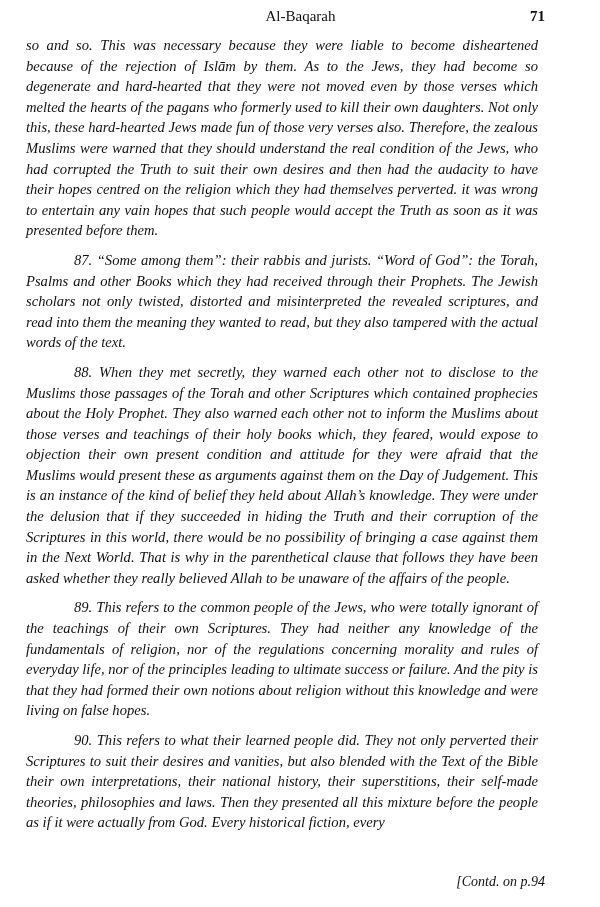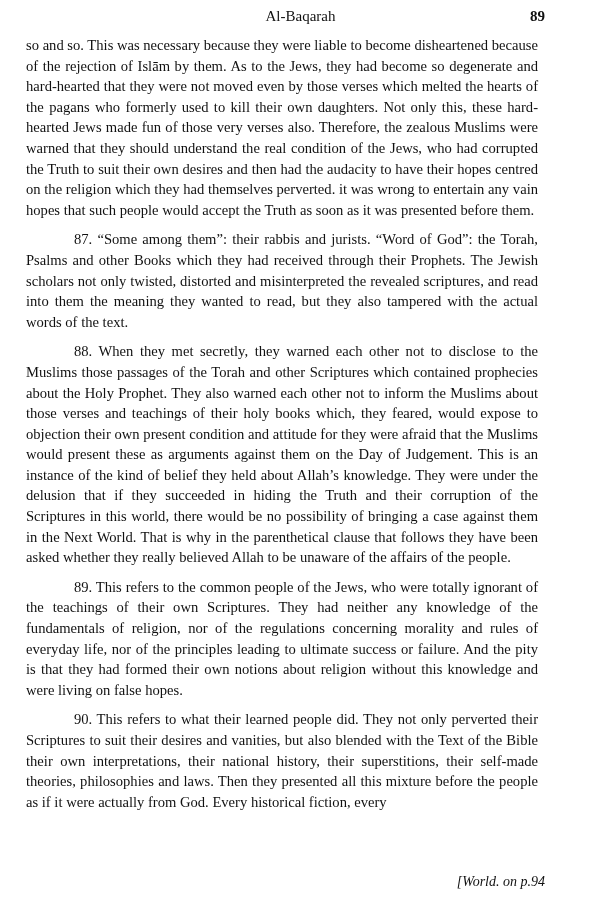--- a/index.html
+++ b/index.html
@@ -3,35 +3,35 @@
 <meta charset="utf-8">
 <style>
   html, body { margin:0; padding:0; }
   body { width:600px; height:907px; background:#fff; overflow:hidden; position:relative;
          font-family:"Liberation Serif", serif; color:#111; }
   .page { position:absolute; left:26px; top:0; width:519px; }
   .header { position:absolute; top:6px; left:0; width:519px; height:24px; }
   .running-title { position:absolute; left:0; width:519px; text-align:center; font-size:15px; top:2px; padding-left:30px; box-sizing:border-box; }
   .page-num { position:absolute; right:0; top:2px; font-weight:bold; font-size:15px; }
   .body { position:absolute; top:35px; left:0; width:519px; font-size:14.6px; line-height:20.6px; text-align:justify; }
-  .body p { margin:0 7px 9px 0; }
+  .body p { margin:0 7px 9px 0;font-style:italic; }
   .body p.indent { text-indent:48px; }
   .contd { position:absolute; top:874px; right:0; font-style:italic; font-size:14px; }
 </style>
 </head>
 <body>
 
 <div class="page">
   <div class="header">
     <span class="running-title">Al-Baqarah</span>
-    <span class="page-num">89</span>
+    <span class="page-num">71</span>
   </div>
 
   <div class="body">
     <p>so and so. This was necessary because they were liable to become disheartened because of the rejection of Islām by them. As to the Jews, they had become so degenerate and hard-hearted that they were not moved even by those verses which melted the hearts of the pagans who formerly used to kill their own daughters. Not only this, these hard-hearted Jews made fun of those very verses also. Therefore, the zealous Muslims were warned that they should understand the real condition of the Jews, who had corrupted the Truth to suit their own desires and then had the audacity to have their hopes centred on the religion which they had themselves perverted. it was wrong to entertain any vain hopes that such people would accept the Truth as soon as it was presented before them.</p>
     <p class="indent">87. “Some among them”: their rabbis and jurists. “Word of God”: the Torah, Psalms and other Books which they had received through their Prophets. The Jewish scholars not only twisted, distorted and misinterpreted the revealed scriptures, and read into them the meaning they wanted to read, but they also tampered with the actual words of the text.</p>
     <p class="indent">88. When they met secretly, they warned each other not to disclose to the Muslims those passages of the Torah and other Scriptures which contained prophecies about the Holy Prophet. They also warned each other not to inform the Muslims about those verses and teachings of their holy books which, they feared, would expose to objection their own present condition and attitude for they were afraid that the Muslims would present these as arguments against them on the Day of Judgement. This is an instance of the kind of belief they held about Allah’s knowledge. They were under the delusion that if they succeeded in hiding the Truth and their corruption of the Scriptures in this world, there would be no possibility of bringing a case against them in the Next World. That is why in the parenthetical clause that follows they have been asked whether they really believed Allah to be unaware of the affairs of the people.</p>
     <p class="indent">89. This refers to the common people of the Jews, who were totally ignorant of the teachings of their own Scriptures. They had neither any knowledge of the fundamentals of religion, nor of the regulations concerning morality and rules of everyday life, nor of the principles leading to ultimate success or failure. And the pity is that they had formed their own notions about religion without this knowledge and were living on false hopes.</p>
     <p class="indent">90. This refers to what their learned people did. They not only perverted their Scriptures to suit their desires and vanities, but also blended with the Text of the Bible their own interpretations, their national history, their superstitions, their self-made theories, philosophies and laws. Then they presented all this mixture before the people as if it were actually from God. Every historical fiction, every</p>
   </div>
 
-  <div class="contd">[World. on p.94</div>
+  <div class="contd">[Contd. on p.94</div>
 </div>
 
 </body></html>

